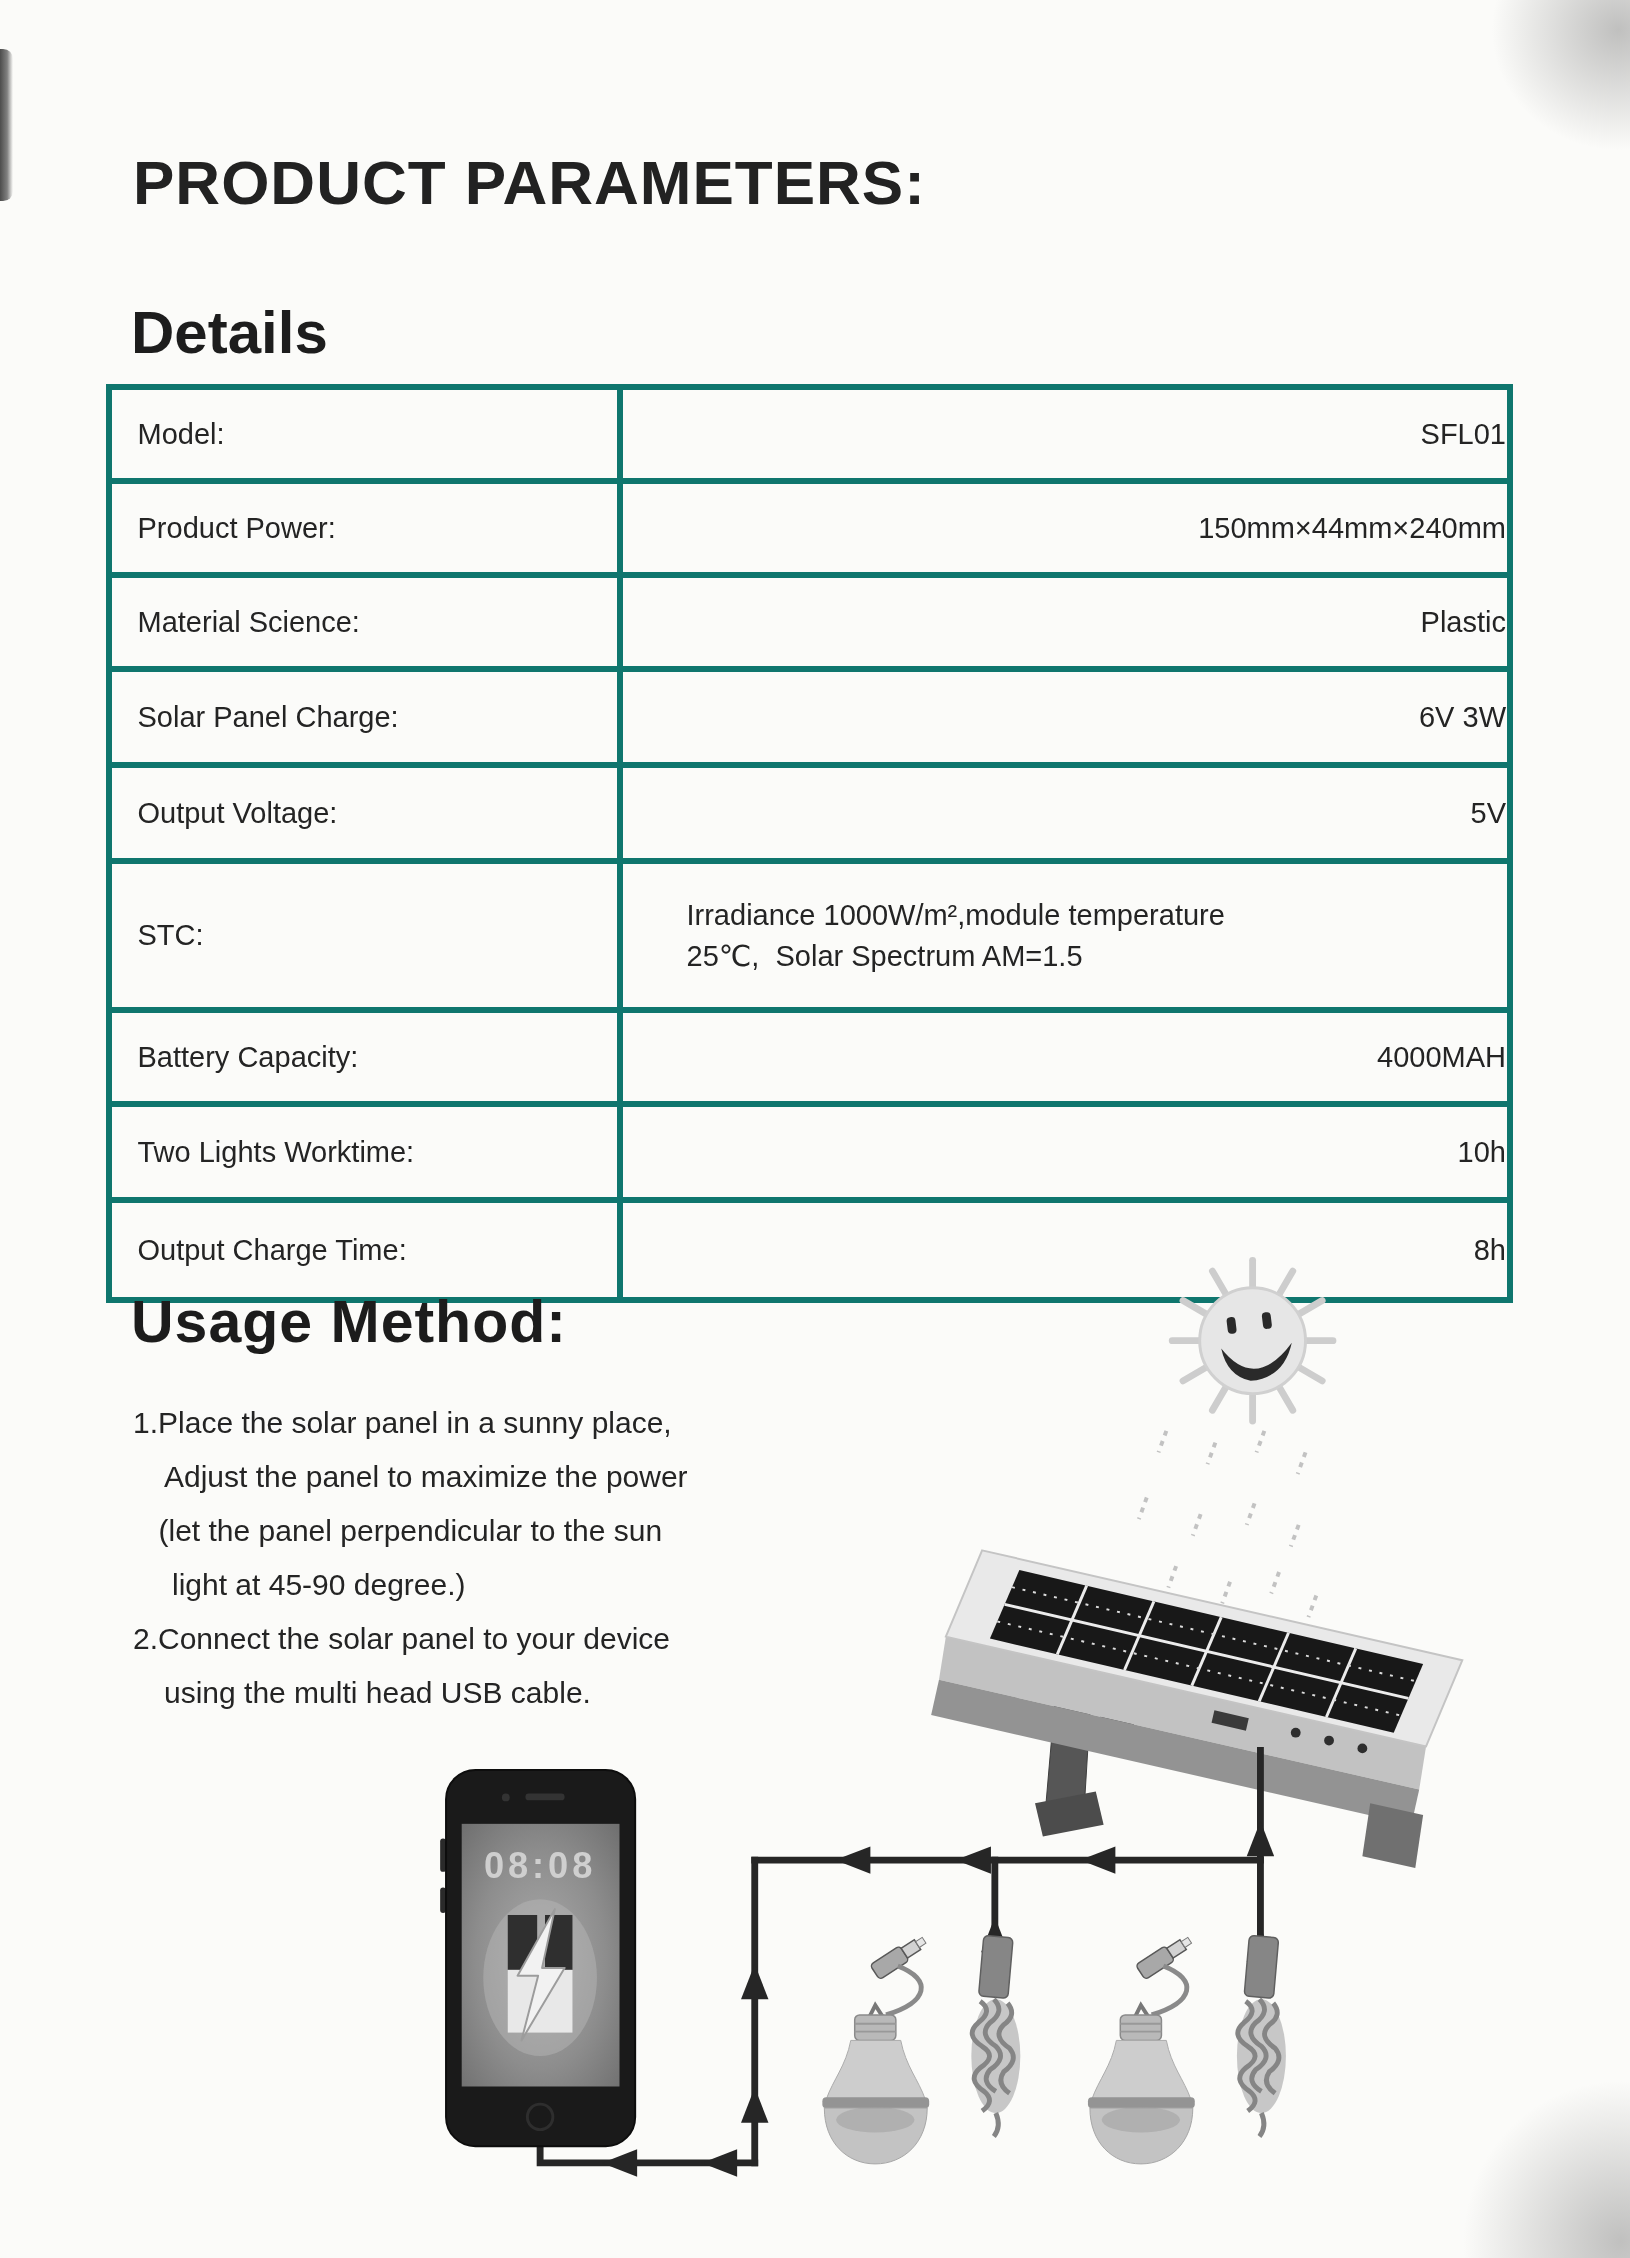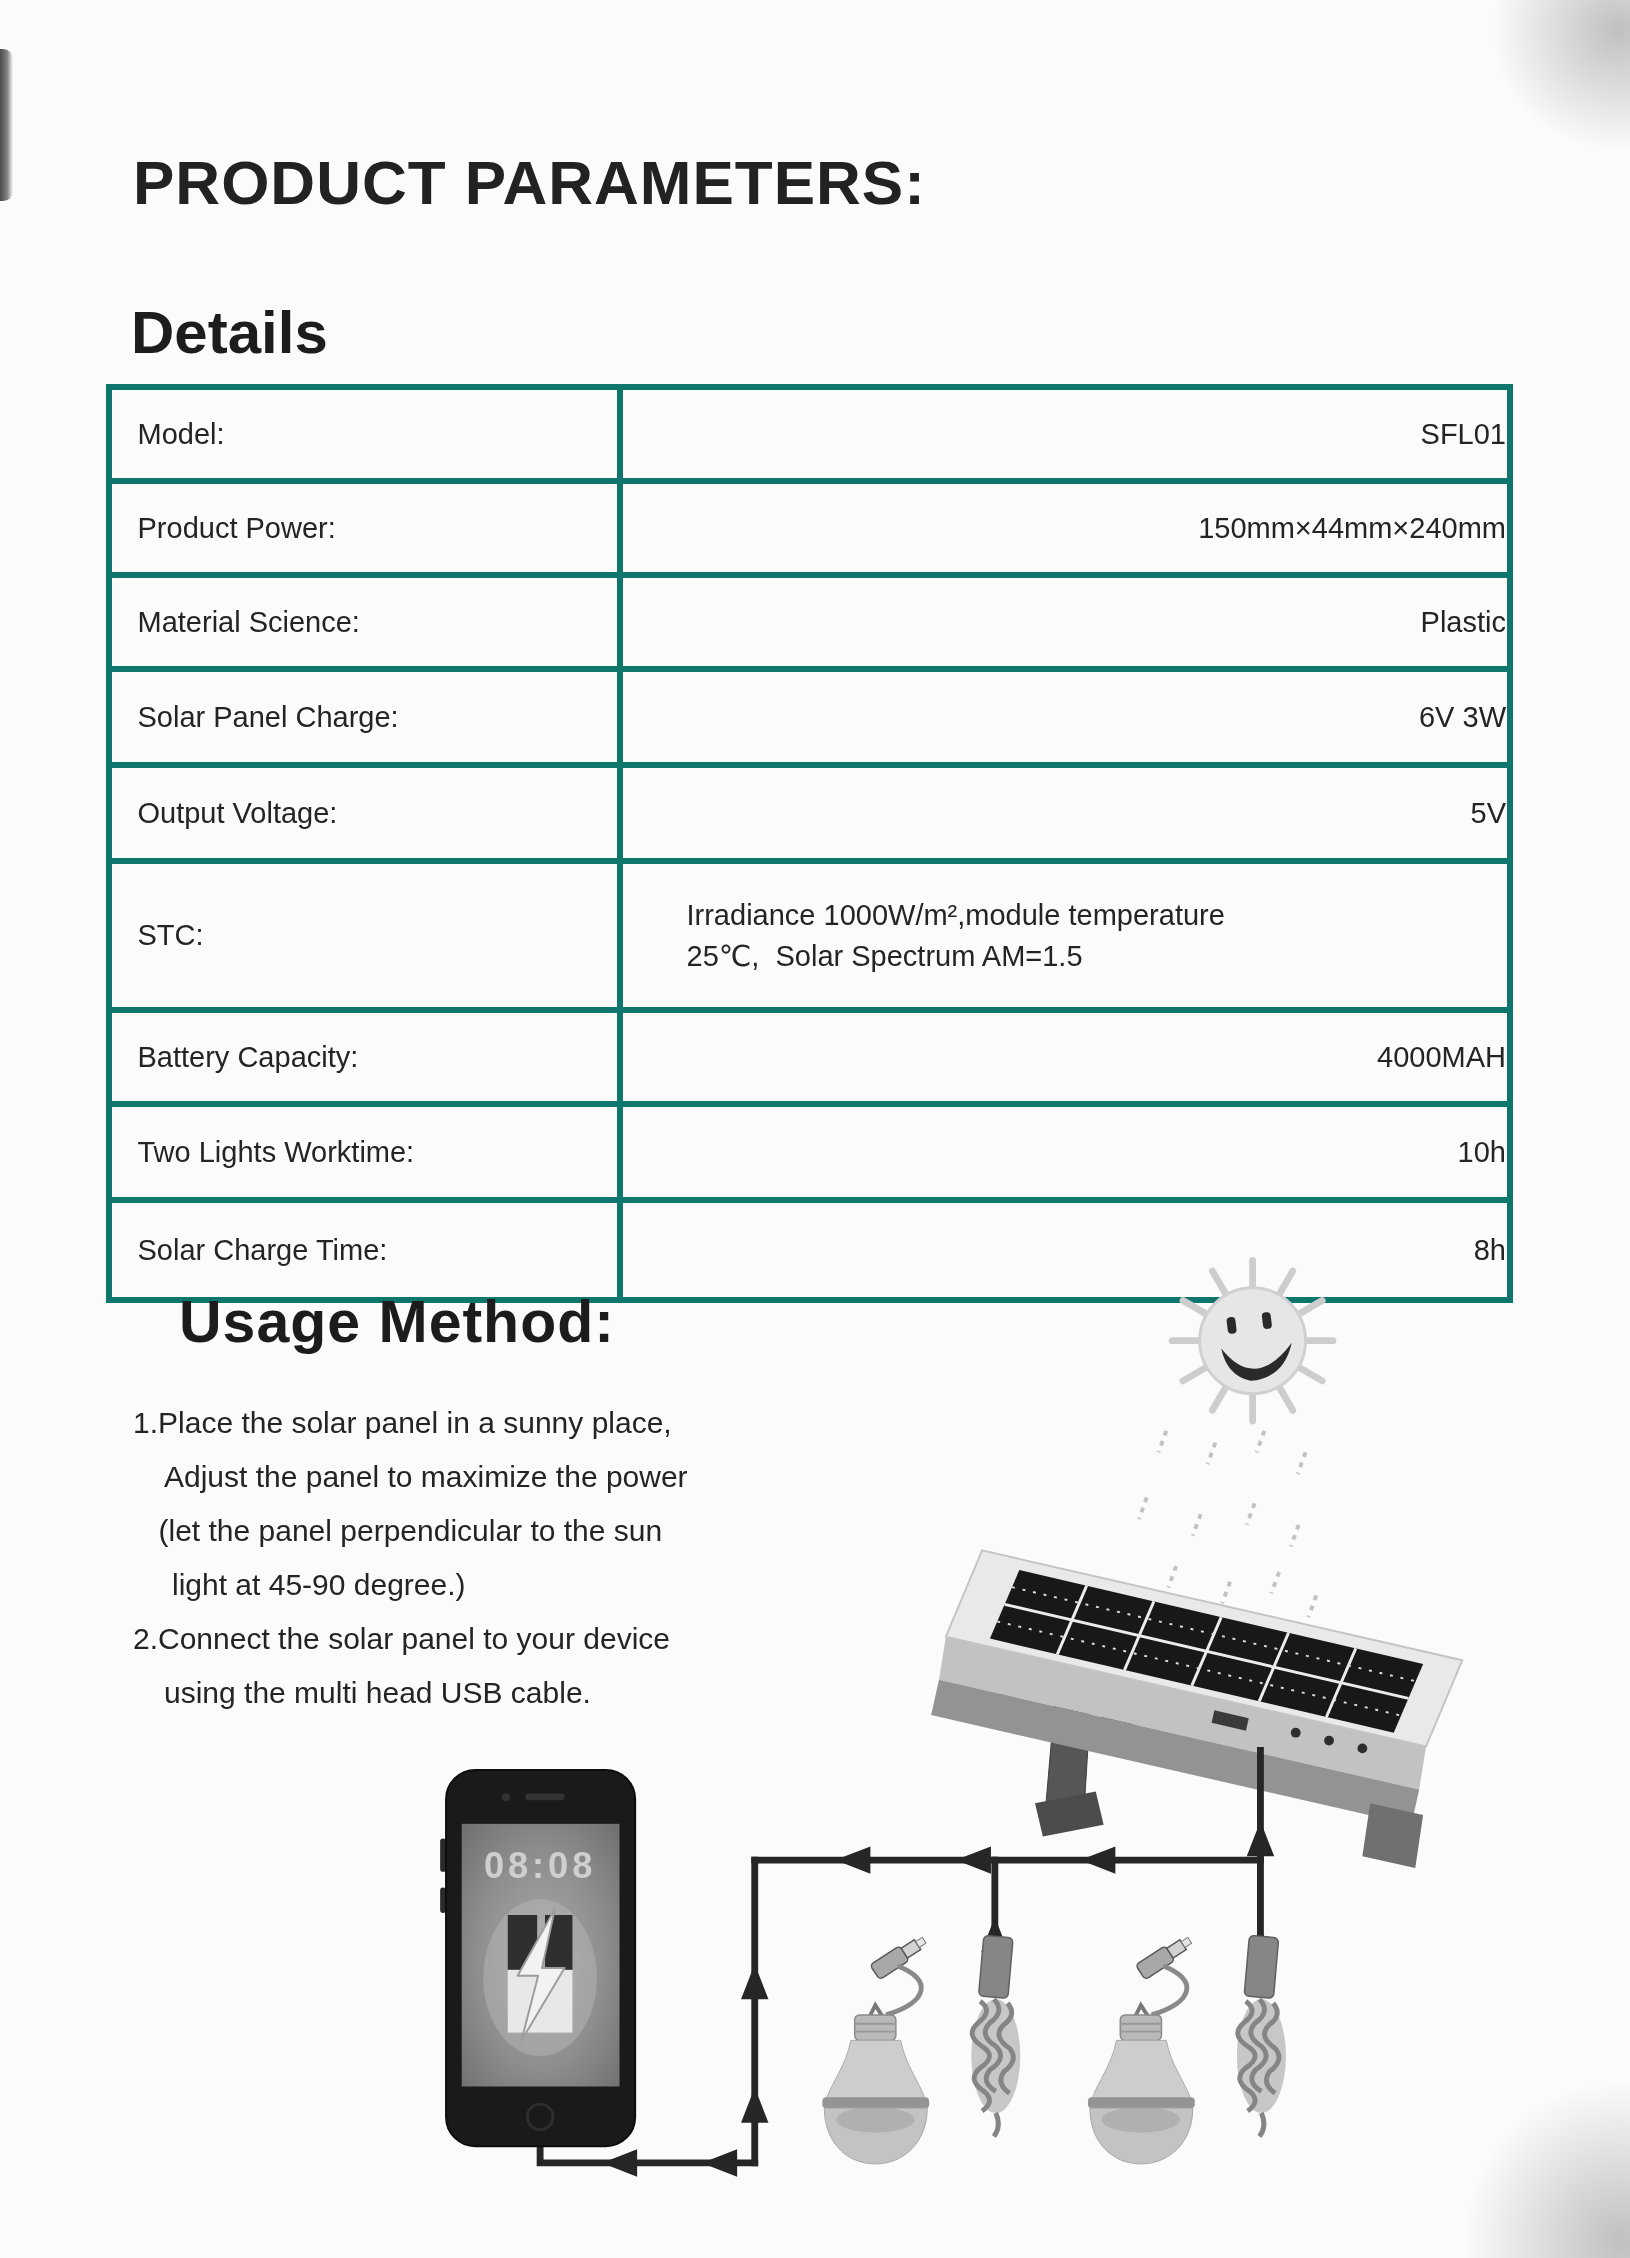--- a/index.html
+++ b/index.html
@@ -45,21 +45,21 @@
   td.label { width:478px; padding-left:25.5px; }
   td.value { text-align:right; }
   tr.row td  { height:86px; }
   tr.row-m td { height:88px; }
   tr.row-stc td { height:141px; }
   tr.row-last td { height:92px; }
   td.value-stc { text-align:left; padding-left:64px; }
   .stc-line { line-height:41px; white-space:pre-wrap; }
   .usage-heading {
     position:absolute; left:131px; top:1288px;
-    font-size:59px; font-weight:bold; letter-spacing:1px; color:#1c1c1c;margin-left:48px;
+    font-size:59px; font-weight:bold; letter-spacing:1px; color:#1c1c1c;
   }
   .usage-list {
     position:absolute; left:133px; top:1396px; width:647px;
     font-size:30px; line-height:54px; color:#242424;
   }
   .u-cont { padding-left:31px; }
   .u-cont-paren { padding-left:25.5px; }
   .u-cont-deep { padding-left:39px; }
   svg.illus { position:absolute; left:0; top:0; pointer-events:none; }
   .phone-time {
@@ -111,21 +111,21 @@
       </tr>
       <tr class="row">
         <td class="label">Battery Capacity:</td>
         <td class="value">4000MAH</td>
       </tr>
       <tr class="row-m">
         <td class="label">Two Lights Worktime:</td>
         <td class="value">10h</td>
       </tr>
       <tr class="row-last">
-        <td class="label">Solar Charge Time:</td>
+        <td class="label">Output Charge Time:</td>
         <td class="value">8h</td>
       </tr>
     </tbody>
   </table>
 
   <div class="usage-heading">Usage Method:</div>
 
   <div class="usage-list">
     <div>1.Place the solar panel in a sunny place,</div>
     <div class="u-cont">Adjust the panel to maximize the power</div>

